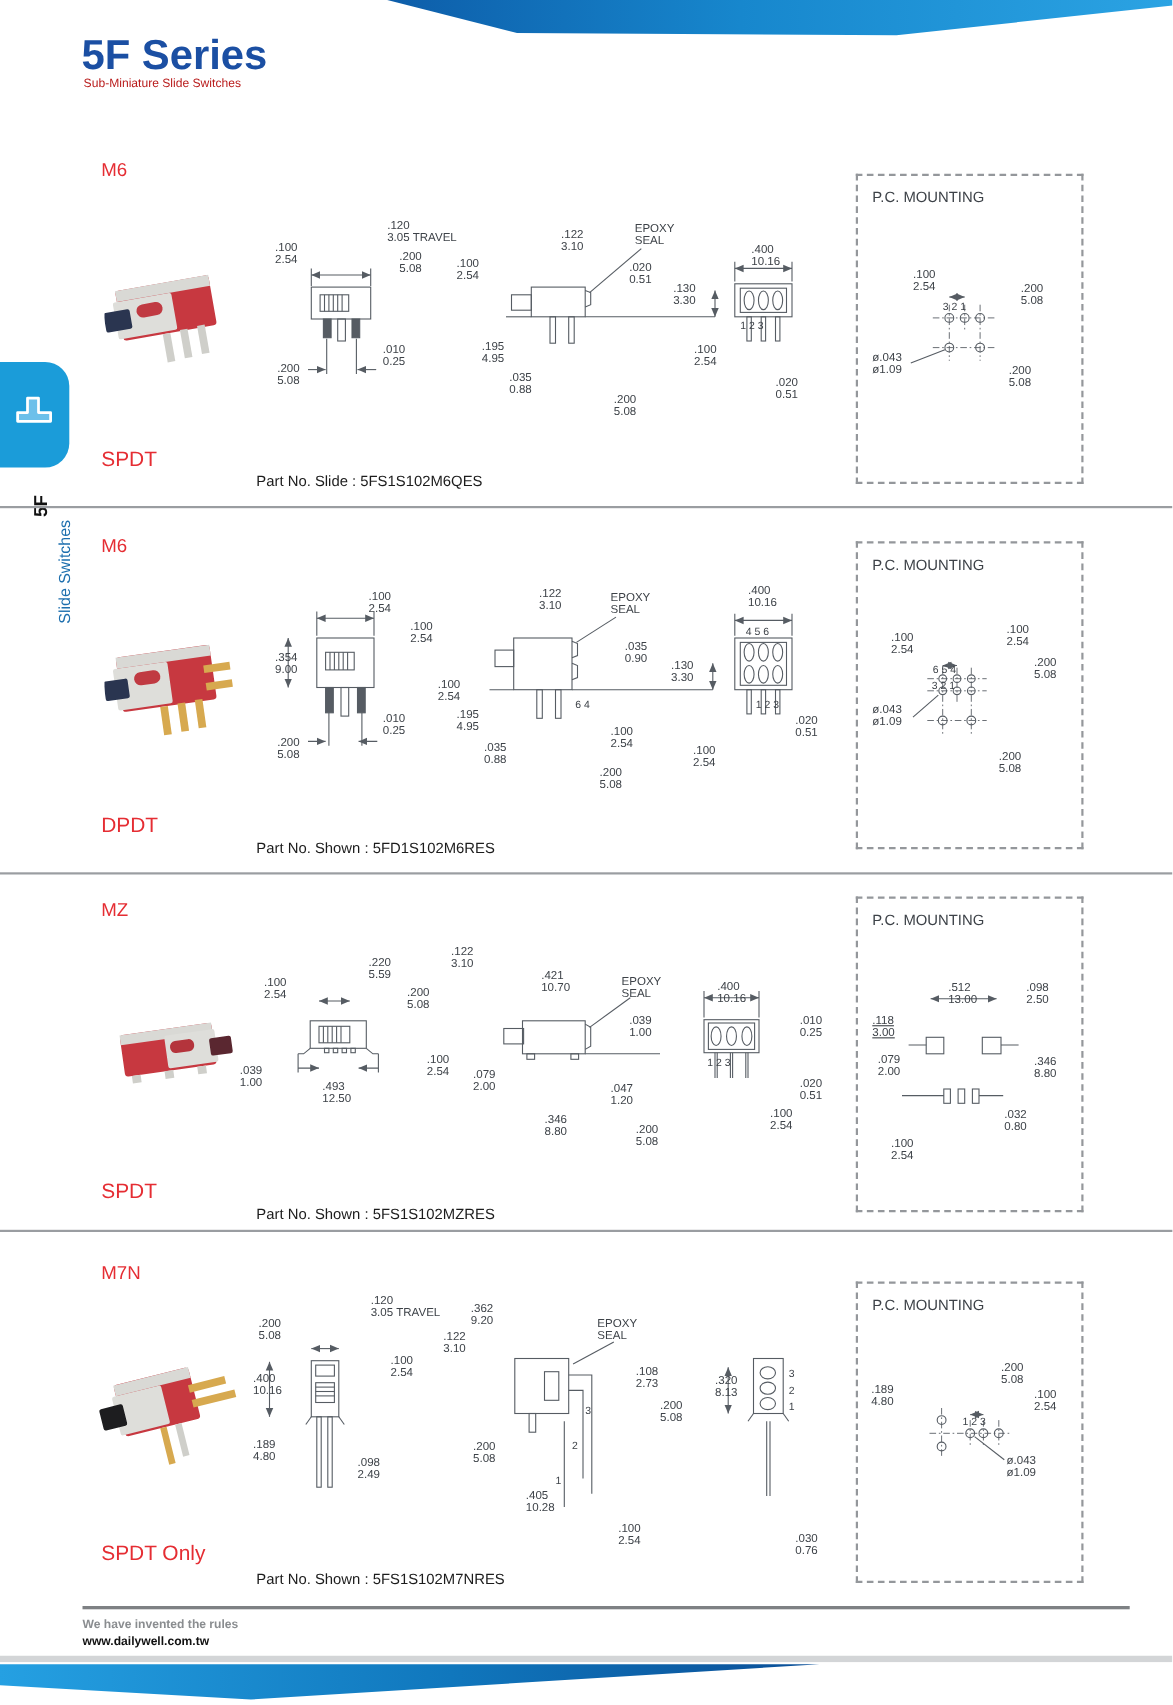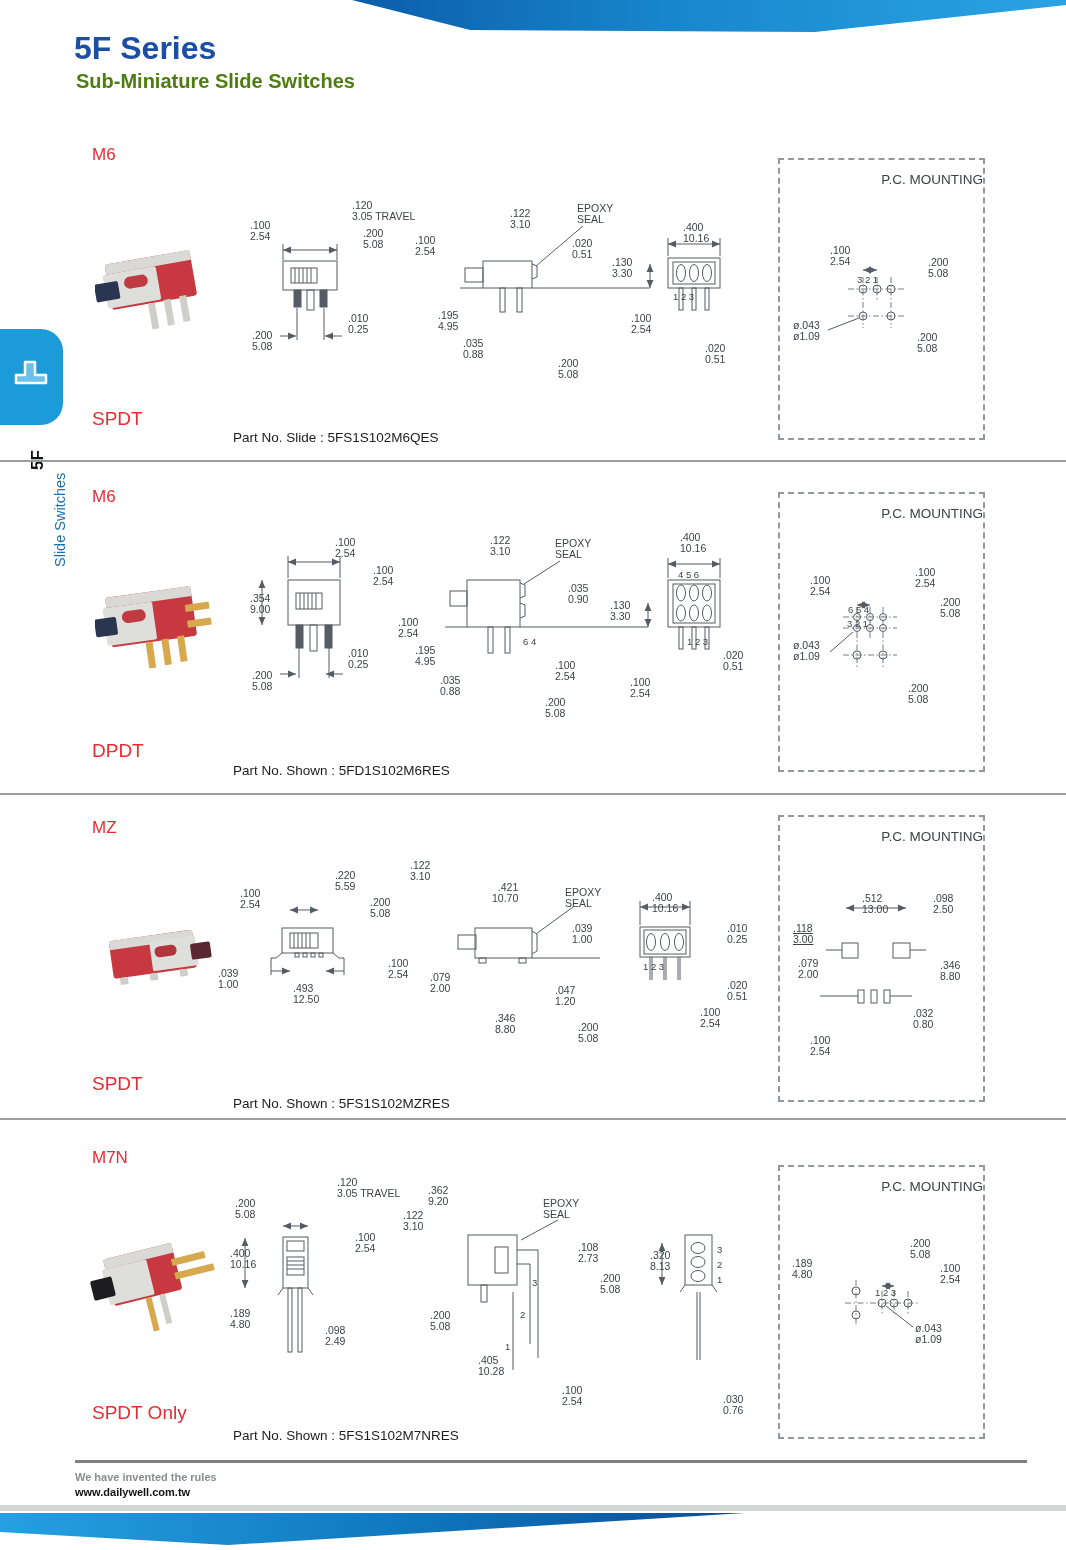--- a/index.html
+++ b/index.html
@@ -1,35 +1,35 @@
 <!DOCTYPE html>
 <html><head>
 <meta charset="utf-8">
 <style>
   html,body{margin:0;padding:0;background:#fff;}
   .page{position:relative;width:1066px;height:1550px;background:#fff;overflow:hidden;
         font-family:"Liberation Sans",sans-serif;color:#1d1d1f;}
   .abs{position:absolute;}
   
-  .h-title{position:absolute;left:74px;top:30px;font-size:32px;font-weight:bold;color:#1b4fa3;}
-  .h-sub{position:absolute;left:76px;top:70px;font-size:20px;color:#4d7c0f;font-weight:bold;}
+  .h-title{position:absolute;left:74px;top:30px;font-size:38px;font-weight:bold;color:#1b4fa3;}
+  .h-sub{position:absolute;left:76px;top:70px;font-size:11px;color:#b91c1c;}
   
   .tab{position:absolute;left:0;top:329px;width:63px;height:96px;background:#1b9cd9;border-radius:0 22px 22px 0;}
   .tab svg{position:absolute;left:12px;top:26px;}
   .v5f{position:absolute;left:28px;top:470px;transform:rotate(-90deg);transform-origin:0 0;
        font-size:17px;font-weight:bold;color:#111;white-space:nowrap;}
   .vslide{position:absolute;left:52px;top:567px;transform:rotate(-90deg);transform-origin:0 0;
        font-size:14.5px;color:#1e6fae;white-space:nowrap;}
   
   .sec{position:absolute;left:0;width:1066px;}
   .sec-b{border-bottom:2px solid #9a9da1;}
   .sec-title{position:absolute;left:92px;font-size:17px;color:#e52d33;}
   .type{position:absolute;left:92px;font-size:19px;color:#e52d33;}
   .partno{position:absolute;left:233px;font-size:13.5px;color:#1c1c1c;}
-  .pcbox{position:absolute;border:2px dashed #94979b;background:transparent;text-align:right;}
+  .pcbox{position:absolute;border:2px dashed #94979b;background:transparent;}
   .pc-title{margin:12px 0 0 13px;font-size:13.5px;color:#3d4248;}
   .labels{position:absolute;left:0;top:0;right:0;bottom:0;}
   .dim{position:absolute;font-size:10.5px;line-height:10.5px;color:#3d4248;white-space:nowrap;}
   .dim.pins{font-size:9.5px;line-height:10px;}
   .photo{position:absolute;}
   .art{position:absolute;left:0;top:0;}
   .art .s *, .art .s{stroke:#565c63;stroke-width:1;fill:none;}
   .art .s .f{fill:#565c63;stroke:#565c63;}
   .art .dd *, .art .dd{stroke:#565c63;stroke-width:0.8;fill:none;stroke-dasharray:6 2.5 1.5 2.5;}
   
@@ -529,21 +529,21 @@
           <div>1.00</div>
         </div>
         <div class="dim" style="left: 293px; top: 188px;">
           <div>.493</div>
           <div>12.50</div>
         </div>
         <div class="dim" style="left: 410px; top: 65px;">
           <div>.122</div>
           <div>3.10</div>
         </div>
-        <div class="dim" style="left: 492px; top: 87px; text-align: right;">
+        <div class="dim" style="left: 492px; top: 87px;">
           <div>.421</div>
           <div>10.70</div>
         </div>
         <div class="dim" style="left: 565px; top: 92px;">
           <div>EPOXY</div>
           <div>SEAL</div>
         </div>
         <div class="dim" style="left: 572px; top: 128px;">
           <div>.039</div>
           <div>1.00</div>

